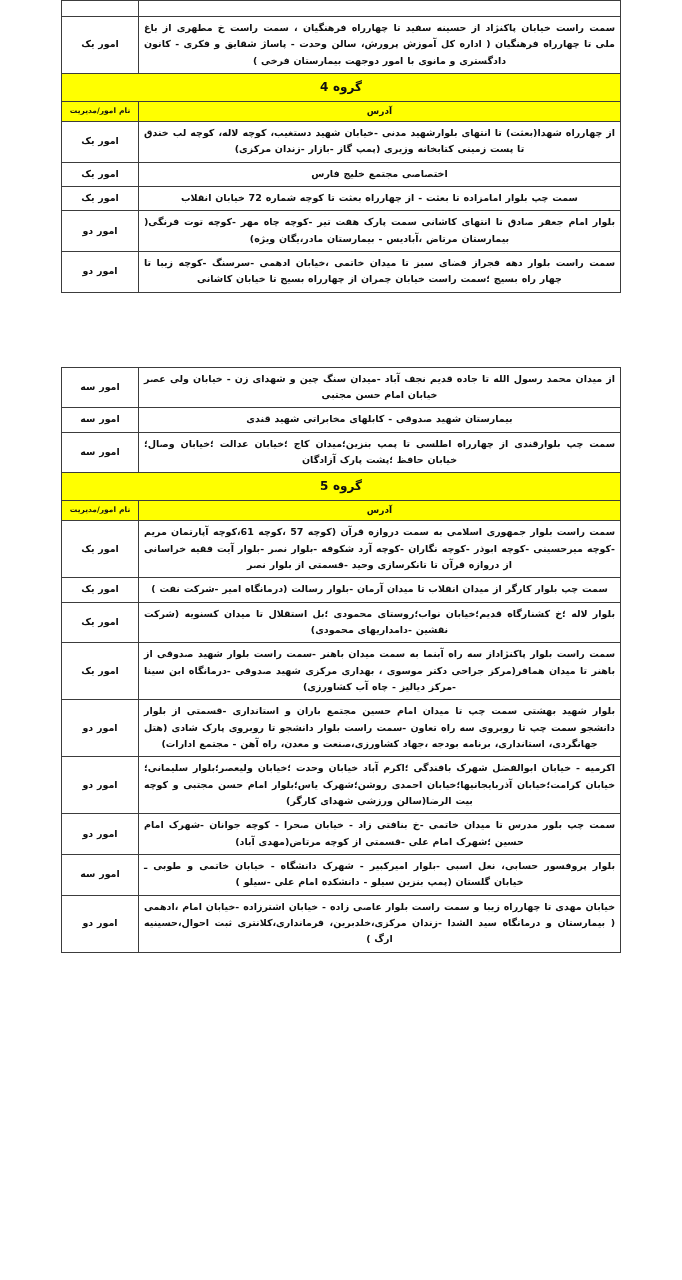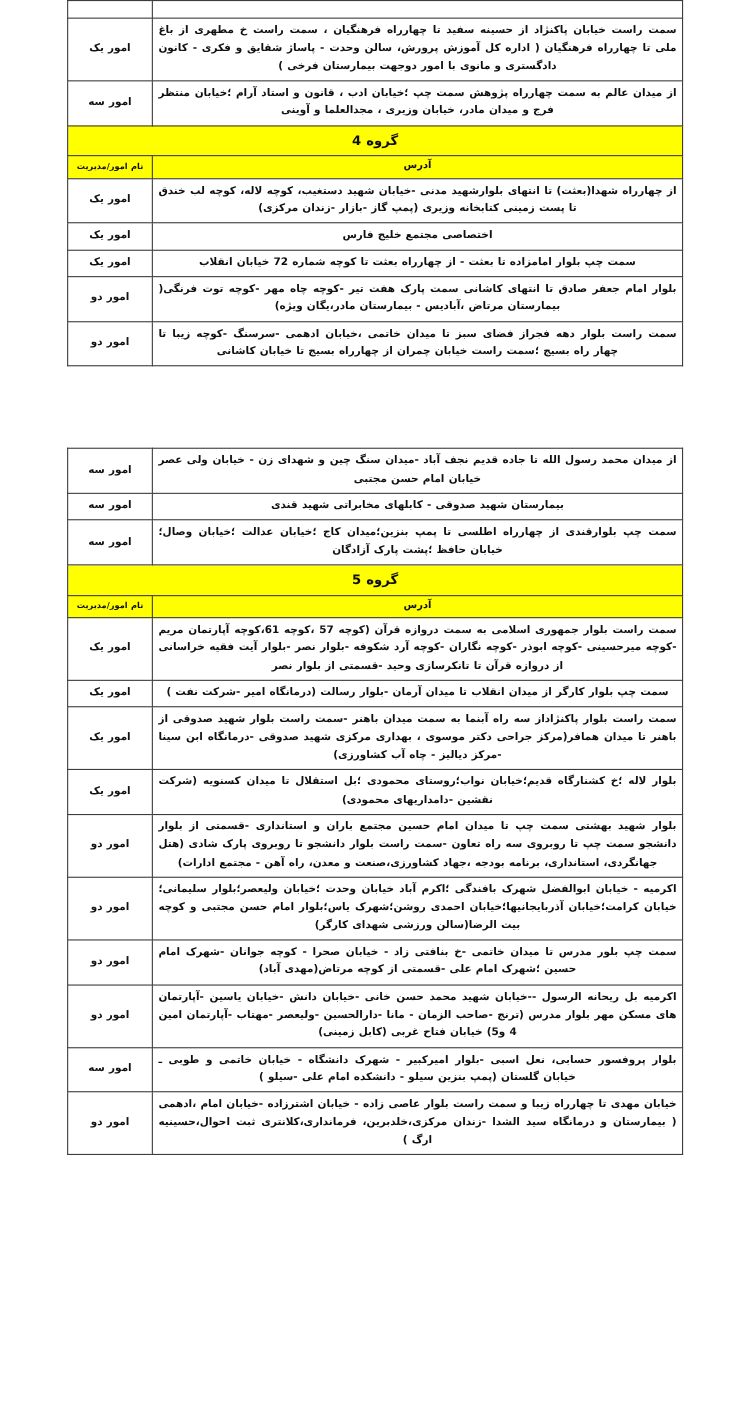--- a/index.html
+++ b/index.html
@@ -94,24 +94,20 @@
         <tr class="top-stub">
           <td class="col-addr"></td>
           <td class="col-dept"></td>
         </tr>
 
         <tr>
           <td class="col-addr">سمت راست خیابان پاکنژاد از حسینه سفید تا چهارراه فرهنگیان ، سمت راست خ مطهری از باغ ملی تا چهارراه فرهنگیان ( اداره کل آموزش پرورش، سالن وحدت - پاساژ شقایق و فکری - کانون دادگستری و مانوی با امور دوجهت بیمارستان فرخی )</td>
           <td class="col-dept">امور یک</td>
         </tr>
 
-        <tr>
-          <td class="col-addr">از میدان عالم به سمت چهارراه پژوهش سمت چپ ؛خیابان ادب ، قانون و استاد آرام ؛خیابان منتظر فرج و میدان مادر، خیابان وزیری ، مجدالعلما و آوینی</td>
-          <td class="col-dept">امور سه</td>
-        </tr>
 
         <tr class="group-title">
           <td colspan="2">گروه 4</td>
         </tr>
 
         <tr class="col-head">
           <td class="col-addr">آدرس</td>
           <td class="col-dept">نام امور/مدیریت</td>
         </tr>
 
@@ -170,41 +166,37 @@
 
         <tr>
           <td class="col-addr">سمت راست بلوار جمهوری اسلامی  به سمت دروازه قرآن (کوچه 57 ،کوچه 61،کوچه آپارتمان مریم  -کوچه میرحسینی  -کوچه ابوذر -کوچه نگاران -کوچه آرد شکوفه  -بلوار نصر -بلوار آیت فقیه خراسانی از دروازه قرآن تا تانکرسازی وحید -قسمتی از بلوار نصر</td>
           <td class="col-dept">امور یک</td>
         </tr>
         <tr>
           <td class="col-addr">سمت چپ بلوار کارگر از میدان انقلاب تا میدان آرمان  -بلوار رسالت  (درمانگاه امیر -شرکت نفت )</td>
           <td class="col-dept">امور یک</td>
         </tr>
         <tr>
+          <td class="col-addr">بلوار لاله ؛خ کشنارگاه قدیم؛خیابان نواب؛روستای محمودی ؛بل استقلال تا میدان کسنویه  (شرکت نقشین -دامداریهای محمودی)</td>
+          <td class="col-dept">امور یک</td>
+        </tr>
+        <tr>
           <td class="col-addr">سمت راست بلوار پاکنژاداز سه راه آبنما به سمت میدان باهنر  -سمت راست بلوار شهید صدوقی از باهنر تا میدان همافر(مرکز جراحی دکتر موسوی ، بهداری مرکزی شهید صدوقی -درمانگاه ابن سینا -مرکز دیالیز  - چاه آب کشاورزی)</td>
           <td class="col-dept">امور یک</td>
         </tr>
         <tr>
-          <td class="col-addr">بلوار لاله ؛خ کشنارگاه قدیم؛خیابان نواب؛روستای محمودی ؛بل استقلال تا میدان کسنویه  (شرکت نقشین -دامداریهای محمودی)</td>
-          <td class="col-dept">امور یک</td>
-        </tr>
-        <tr>
           <td class="col-addr">بلوار شهید بهشتی سمت چپ تا میدان امام حسین مجتمع باران و استانداری  -قسمتی از بلوار دانشجو سمت چپ تا روبروی سه راه تعاون -سمت راست بلوار دانشجو تا روبروی پارک شادی (هتل جهانگردی، استانداری، برنامه بودجه ،جهاد کشاورزی،صنعت و معدن، راه آهن - مجتمع ادارات)</td>
           <td class="col-dept">امور دو</td>
         </tr>
         <tr>
           <td class="col-addr">اکرمیه - خیابان ابوالفضل شهرک بافندگی ؛اکرم آباد خیابان وحدت ؛خیابان ولیعصر؛بلوار سلیمانی؛ خیابان کرامت؛خیابان  آذربایجانیها؛خیابان احمدی روشن؛شهرک یاس؛بلوار امام حسن مجتبی و کوچه بیت الرضا(سالن ورزشی شهدای کارگر)</td>
           <td class="col-dept">امور دو</td>
         </tr>
         <tr>
           <td class="col-addr">سمت چپ بلور مدرس تا میدان خاتمی -خ بنافتی زاد - خیابان صحرا - کوچه جوانان  -شهرک امام حسین ؛شهرک امام علی -قسمتی از کوچه مرتاض(مهدی آباد)</td>
-          <td class="col-dept">امور دو</td>
-        </tr>
-        <tr>
-          <td class="col-addr">اکرمیه بل ریحانه الرسول  --خیابان شهید محمد حسن خانی -خیابان دانش  -خیابان یاسین  -آپارتمان های مسکن مهر بلوار مدرس (ترنج -صاحب الزمان - مانا  -دارالحسین  -ولیعصر -مهتاب -آپارتمان امین 4 و5) خیابان فتاح غربی (کابل زمینی)</td>
           <td class="col-dept">امور دو</td>
         </tr>
         <tr>
           <td class="col-addr">بلوار پروفسور حسابی، نعل اسبی -بلوار امیرکبیر -  شهرک دانشگاه - خیابان خاتمی و طوبی ـ خیابان گلستان (پمپ بنزین سیلو - دانشکده امام علی -سیلو )</td>
           <td class="col-dept">امور سه</td>
         </tr>
         <tr>
           <td class="col-addr">خیابان مهدی تا چهارراه زیبا و سمت راست بلوار عاصی زاده  - خیابان اشترزاده -خیابان امام ،ادهمی  ( بیمارستان و درمانگاه سید الشدا -زندان مرکزی،خلدبرین، فرمانداری،کلانتری ثبت احوال،حسینیه ارگ )</td>
           <td class="col-dept">امور دو</td>
         </tr>

